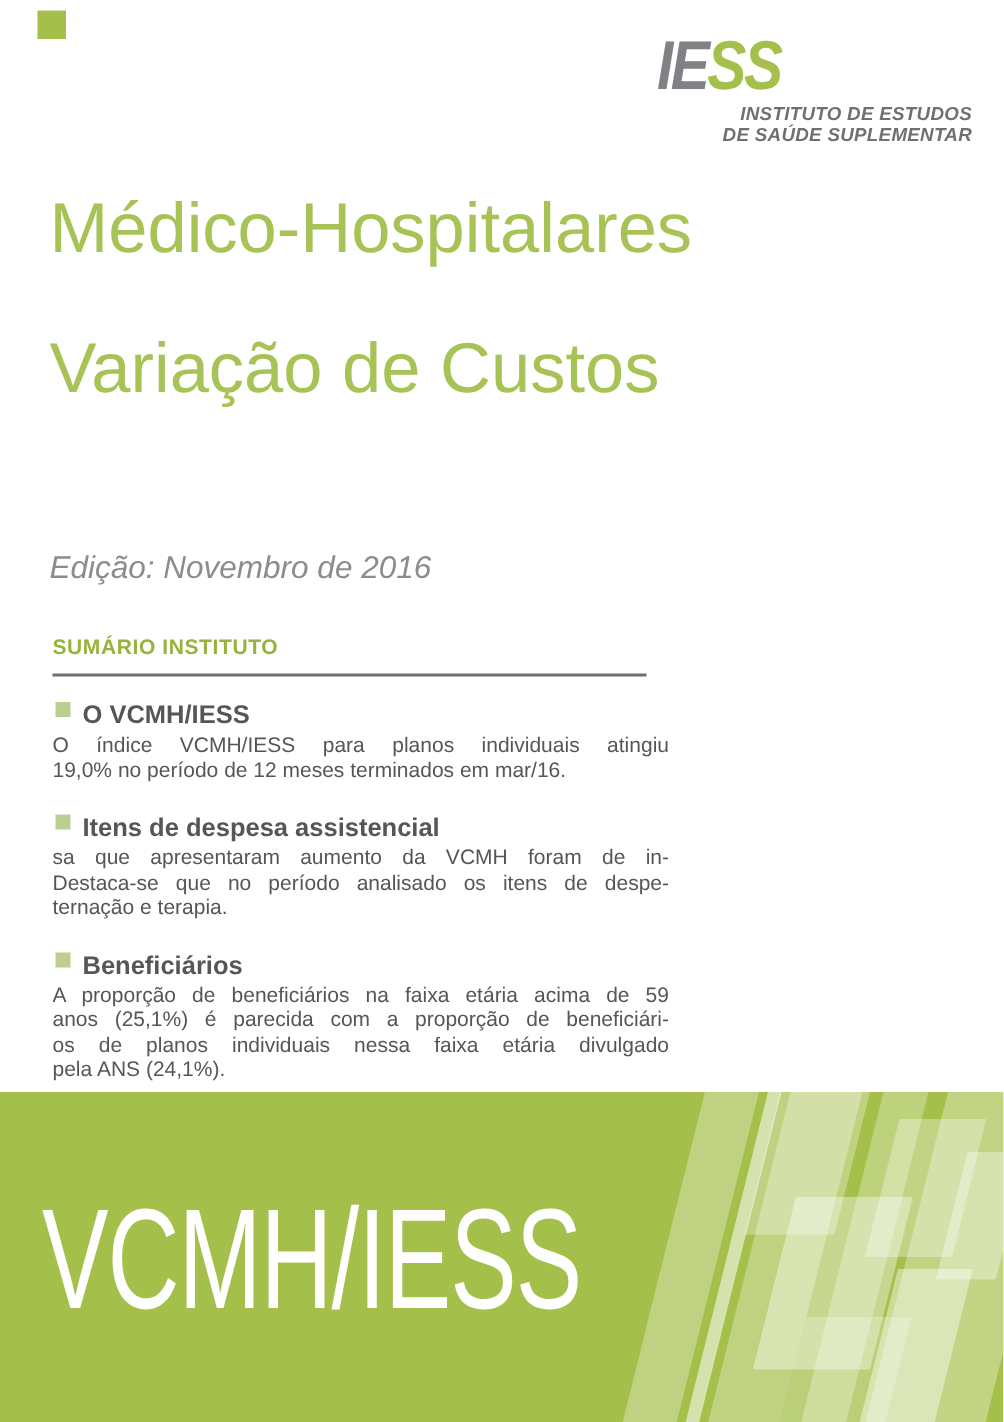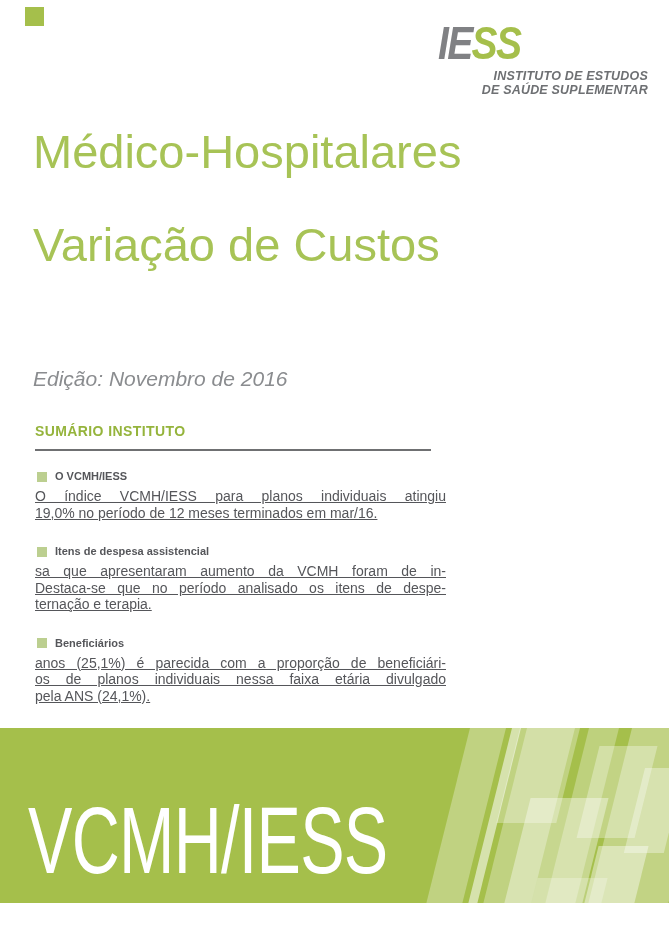--- a/index.html
+++ b/index.html
@@ -74,40 +74,39 @@
     color:var(--heading-green);
     font-weight:700;font-size:14px;letter-spacing:0.4px;
   }
 
   .sections{
     position:absolute;left:35px;top:468px;width:411px;
     color:var(--text-dark);
   }
   .section{margin-bottom:22px;}
   .section-heading{
-    display:flex;align-items:center;gap:8px;
-    font-weight:700;font-size:11px;line-height:17px;
+    display:flex;gap:8px;
+    font-weight:700;font-size:17px;line-height:17px;
     margin-bottom:3px;margin-left:2px;
     color:var(--text-dark);
   }
   .bullet{
     display:inline-block;width:10px;height:10px;flex:0 0 10px;
     background:var(--bullet-green);
   }
   .jline{
     font-size:14px;line-height:16.5px;
     text-align:justify;text-align-last:justify;
     color:var(--text-dark);
-    text-decoration:underline;
   }
   .jline.last{text-align-last:left;}
 
   
   .banner{
-    position:absolute;left:0;top:728px;width:669px;height:175px;
+    position:absolute;left:0;top:728px;width:669px;height:220px;
     background:var(--green);overflow:hidden;
   }
   .banner-title{
     position:absolute;left:28px;top:62px;
     color:#ffffff;font-weight:300;font-size:95px;line-height:100px;
     letter-spacing:-1px;
     transform:scaleX(0.70);transform-origin:left top;
     white-space:nowrap;
   }
   .deco{
@@ -172,20 +171,21 @@
     <div class="jline">sa que apresentaram aumento da VCMH foram de in-</div>
     <div class="jline">Destaca-se que no período analisado os itens de despe-</div>
     <div class="jline last">ternação e terapia.</div>
   </div>
 
   <div class="section">
     <div class="section-heading">
       <span class="bullet"></span>
       <span>Beneficiários</span>
     </div>
+    <div class="jline">A proporção de beneficiários na faixa etária acima de 59</div>
     <div class="jline">anos (25,1%) é parecida com a proporção de beneficiári-</div>
     <div class="jline">os de planos individuais nessa faixa etária divulgado</div>
     <div class="jline last">pela ANS (24,1%).</div>
   </div>
 
 </div>
 
 <div class="banner">
   <div class="deco">
     <div class="bar1"></div>

